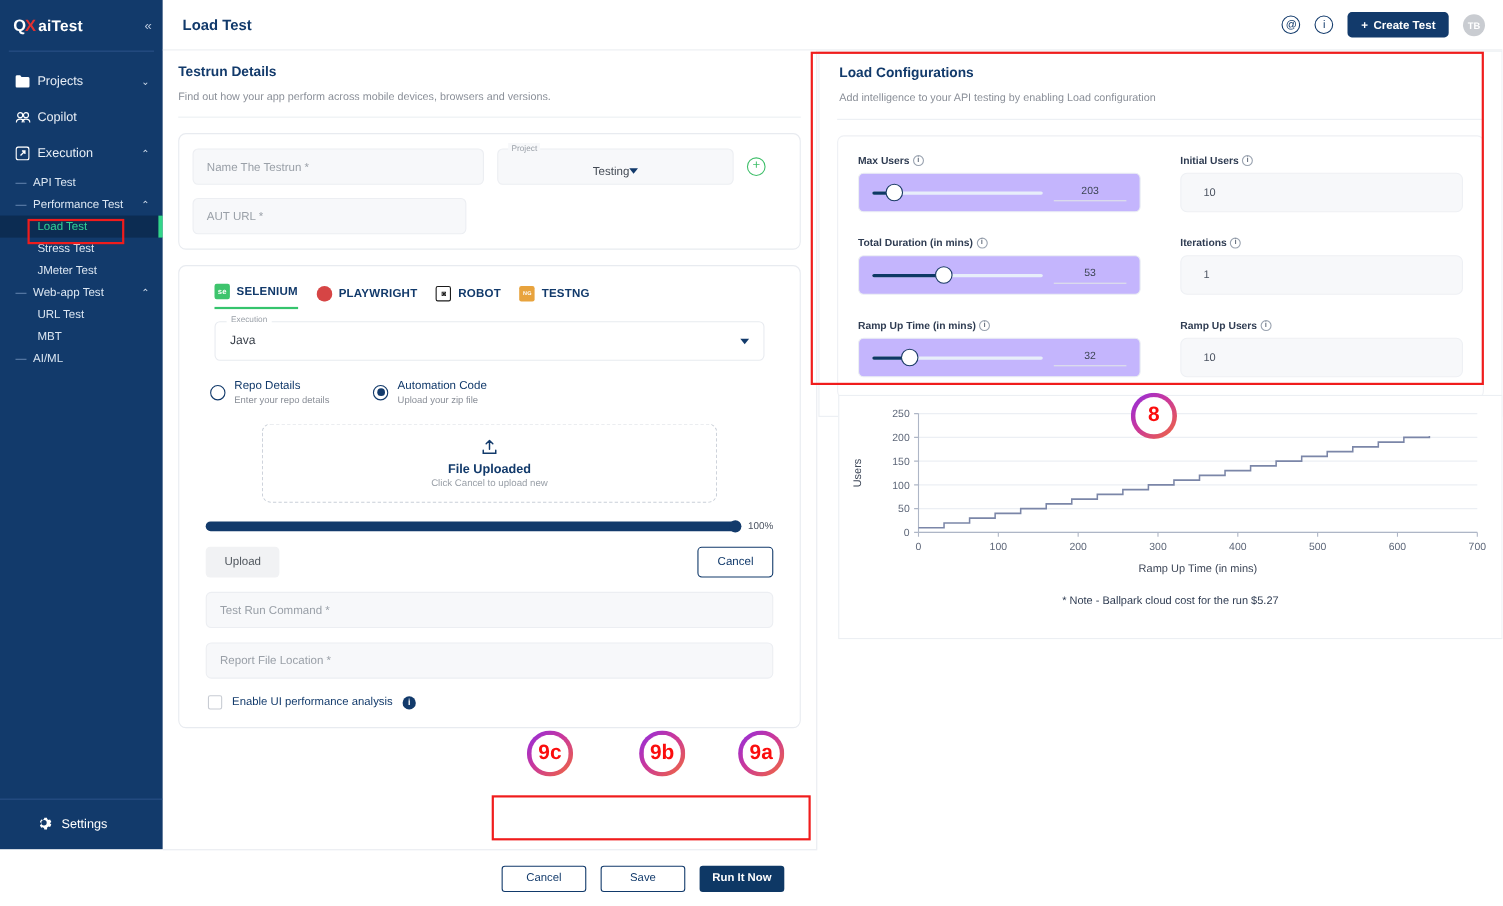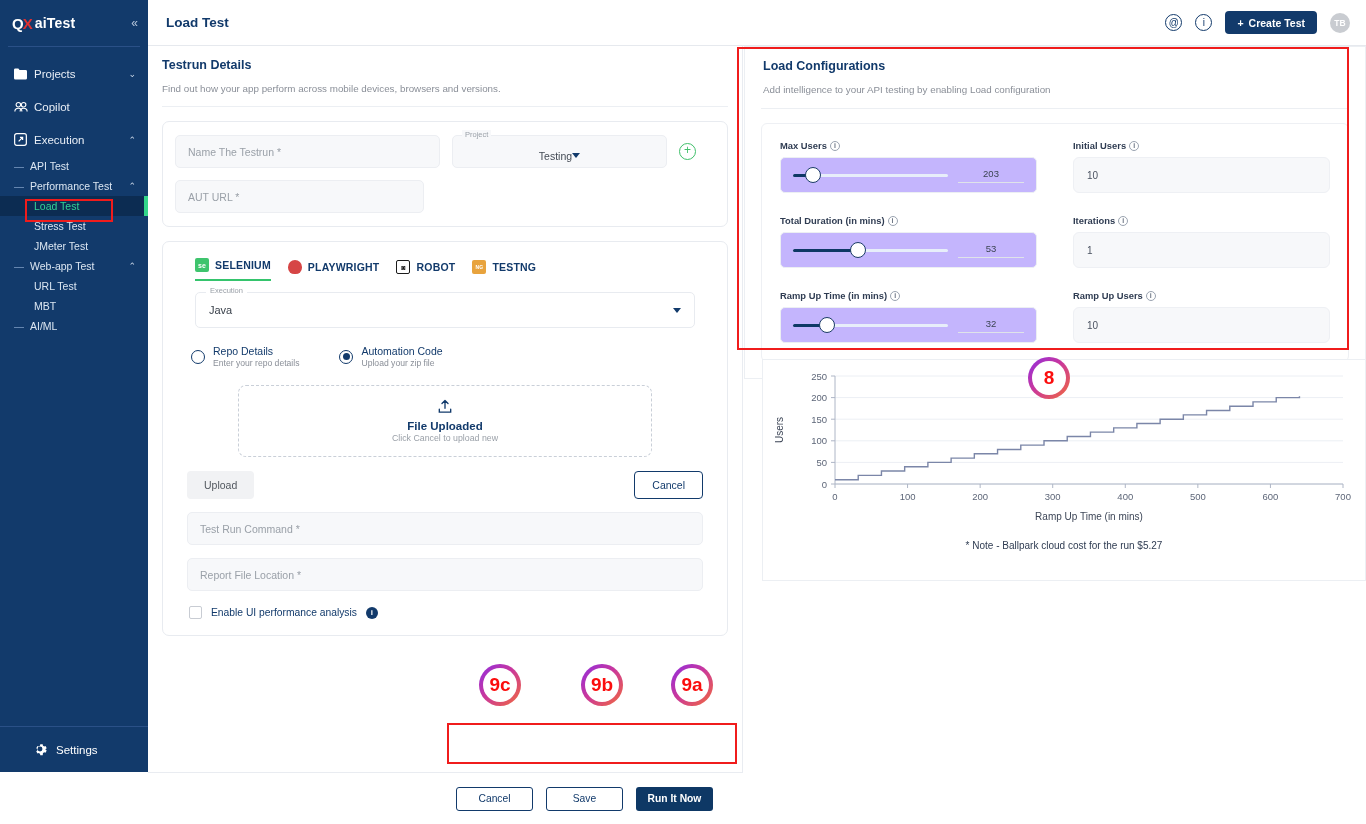--- a/index.html
+++ b/index.html
@@ -199,21 +199,21 @@
     display:flex; align-items:center; padding:0 12px; gap:10px;
   }
   .slider-track { flex:1; height:3px; background:#e7eefa; border-radius:2px; position:relative; }
   .slider-fill { position:absolute; left:0; top:0; height:3px; background:#0e3865; border-radius:2px; }
   .slider-knob { position:absolute; top:-7px; width:16px;height:16px;border-radius:50%;
                  background:#fff;border:1.6px solid #1b3c66; cursor:pointer; }
   .slider-val { width:66px; text-align:center; font-size:9.5px; color:#3b4452;
                 border-bottom:1px solid #dfe3e9; padding-bottom:3px; }
   .plain-inp {
     background:#f7f8fa; border:1px solid #eef0f4; border-radius:6px; height:36px;
-    display:flex; align-items:center; padding:0 13px; font-size:10px; color:#4a5260;
+    display:flex; align-items:center; padding:0 20px; font-size:10px; color:#4a5260;
   }
 
   #chart-card {
     position:absolute; left:18px; top:313px; width:604px; height:222px;
     background:#fff; border:1px solid #eceff3;
   }
   #chart-note { font-size:10px; color:#2f3c52; text-align:center; margin-top:6px; }
 
   
   .ann-circle {
@@ -416,20 +416,26 @@
         <span>
           <svg width="16" height="16" viewBox="0 0 18 18">
               <path d="M9 1.5v9M5.6 5l3.4-3.4L12.4 5" fill="none" stroke="#123a6b" stroke-width="1.5" stroke-linecap="round" stroke-linejoin="round"></path>
               <path d="M2.6 11.5v3.2h12.8v-3.2" fill="none" stroke="#123a6b" stroke-width="1.5" stroke-linecap="round"></path>
             </svg>
         </span>
         <div class="dz-title">File Uploaded</div>
         <div class="dz-sub">Click Cancel to upload new</div>
       </div>
 
+      <div class="progress-row">
+        <div class="progress-track">
+          <div class="progress-knob"></div>
+        </div>
+        <div class="progress-pct">100%</div>
+      </div>
 
       <div class="btn-row">
         <div class="btn btn-upload">Upload</div>
         <div class="btn btn-outline">Cancel</div>
       </div>
 
       <div class="stack-inp">
         <div class="inp">Test Run Command *</div>
       </div>
       <div class="stack-inp">

